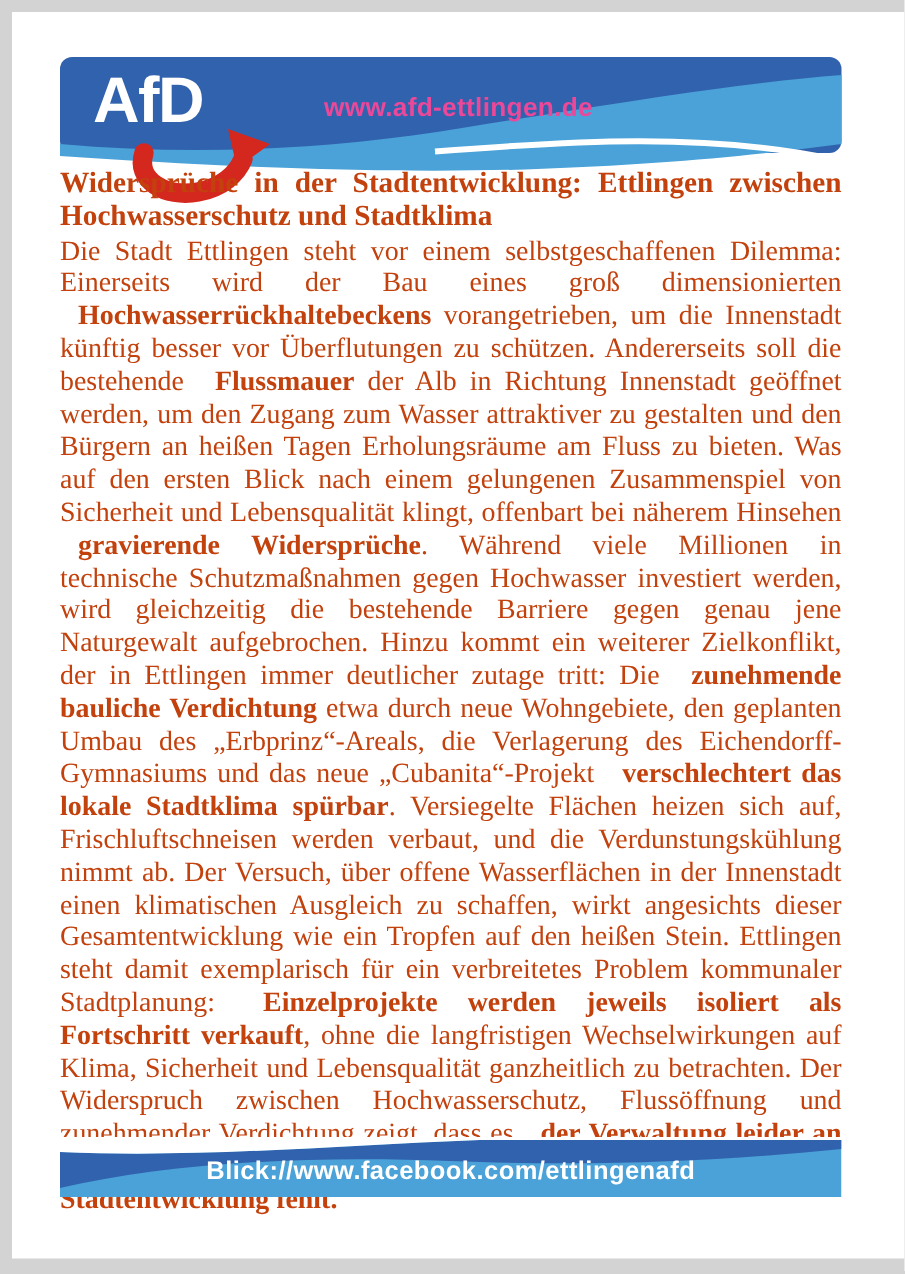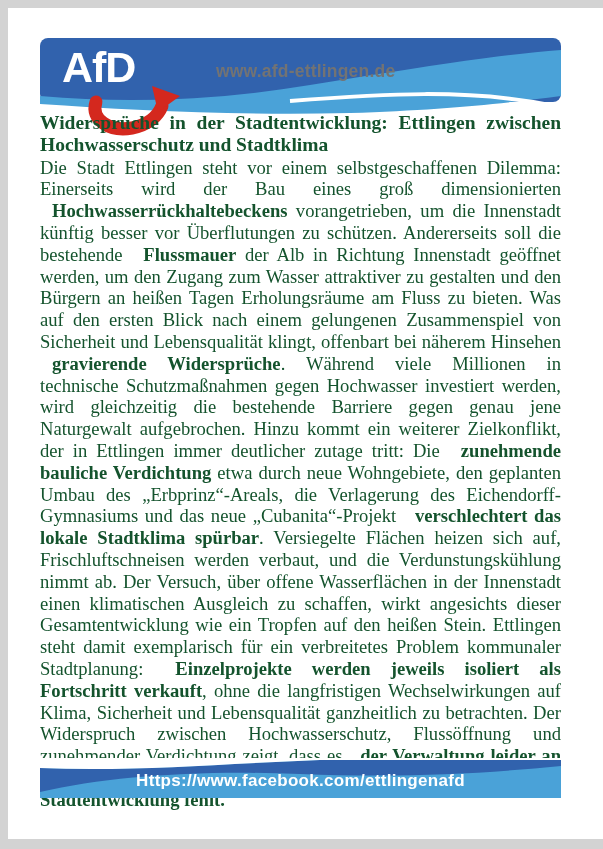--- a/index.html
+++ b/index.html
@@ -47,29 +47,29 @@
     left:46px;top:50px;
     width:100px;height:42px;
     overflow:visible;
   }
   .header-url{
     position:absolute;
     left:176px;top:23px;
     font-family:"Liberation Sans", sans-serif;
     font-weight:bold;
     font-size:17.5px;
-    color:#737373;
+    color:#ec4899;
     letter-spacing:.2px;
   }
   
   .content{
     position:absolute;
     left:32px;top:104px;
     width:521px;
-    color:#14532d;
+    color:#c2410c;
     hyphens:auto;-webkit-hyphens:auto;
   }
   .article-title{
     margin:0;
     font-size:19.5px;
     line-height:22.3px;
     font-weight:bold;
     text-align:justify;
   }
   .article-body{
@@ -133,17 +133,17 @@
       <p class="article-body"><span>Die Stadt Ettlingen steht vor einem selbstgeschaffenen Dilemma: Einerseits wird der Bau eines groß dimensionierten </span><b>Hochwasserrückhaltebeckens</b><span> vorangetrieben, um die Innenstadt künftig besser vor Überflutungen zu schützen. Andererseits soll die bestehende </span><b>Flussmauer</b><span> der Alb in Richtung Innenstadt geöffnet werden, um den Zugang zum Wasser attraktiver zu gestalten und den Bürgern an heißen Tagen Erholungsräume am Fluss zu bieten. Was auf den ersten Blick nach einem gelungenen Zusammenspiel von Sicherheit und Lebensqualität klingt, offenbart bei näherem Hinsehen </span><b>gravierende Widersprüche</b><span>. Während viele Millionen in technische Schutzmaßnahmen gegen Hochwasser investiert werden, wird gleichzeitig die bestehende Barriere gegen genau jene Naturgewalt aufgebrochen. Hinzu kommt ein weiterer Zielkonflikt, der in Ettlingen immer deutlicher zutage tritt: Die </span><b>zunehmende bauliche Verdichtung</b><span> etwa durch neue Wohngebiete, den geplanten Umbau des „Erbprinz“-Areals, die Verlagerung des Eichendorff-Gymnasiums und das neue „Cubanita“-Projekt </span><b>verschlechtert das lokale Stadtklima spürbar</b><span>. Versiegelte Flächen heizen sich auf, Frischluftschneisen werden verbaut, und die Verdunstungskühlung nimmt ab. Der Versuch, über offene Wasserflächen in der Innenstadt einen klimatischen Ausgleich zu schaffen, wirkt angesichts dieser Gesamtentwicklung wie ein Tropfen auf den heißen Stein. Ettlingen steht damit exemplarisch für ein verbreitetes Problem kommunaler Stadtplanung: </span><b>Einzelprojekte werden jeweils isoliert als Fortschritt verkauft</b><span>, ohne die langfristigen Wechselwirkungen auf Klima, Sicherheit und Lebensqualität ganzheitlich zu betrachten. Der Widerspruch zwischen Hochwasserschutz, Flussöffnung und zunehmender Verdichtung zeigt, dass es </span><b>der Verwaltung leider an einer übergeordneten, konsistenten Strategie für nachhaltige Stadtentwicklung fehlt.</b></p>
     </div>
 
     <div class="footer-banner">
       <svg class="waves" viewBox="0 0 521 40" preserveAspectRatio="none">
         <rect x="0" y="2" width="521" height="38" fill="#4aa2d8"></rect>
         <path d="M0,10 C90,14 180,6 280,2 L521,2 L521,8
                  C440,16 360,20 260,16 C160,12 70,18 0,34 Z" fill="#3162ad"></path>
         <path d="M0,0 L521,0 L521,2 L280,2 C180,6 90,14 0,10 Z" fill="#ffffff"></path>
       </svg>
-      <div class="footer-url">Https://www.facebook.com/ettlingenafd</div>
+      <div class="footer-url">Blick://www.facebook.com/ettlingenafd</div>
     </div>
 
   </div>
 </div>
 
 </body></html>

